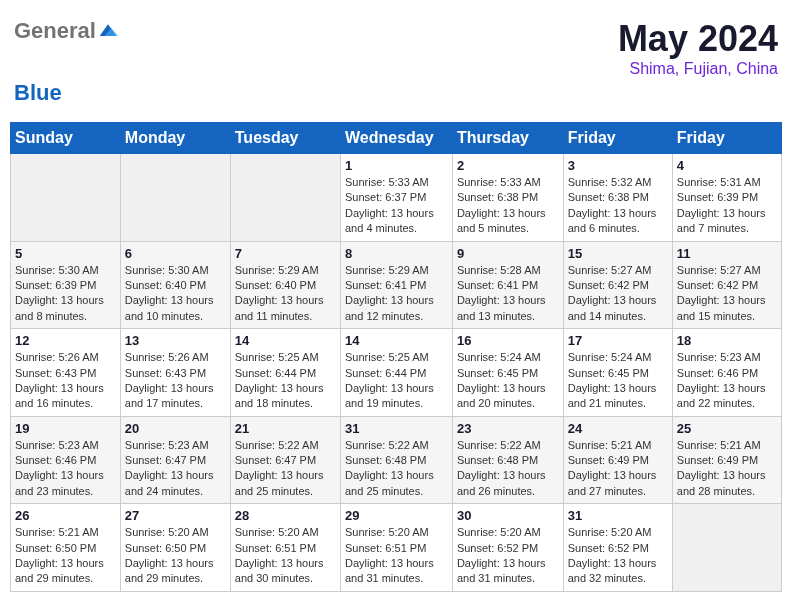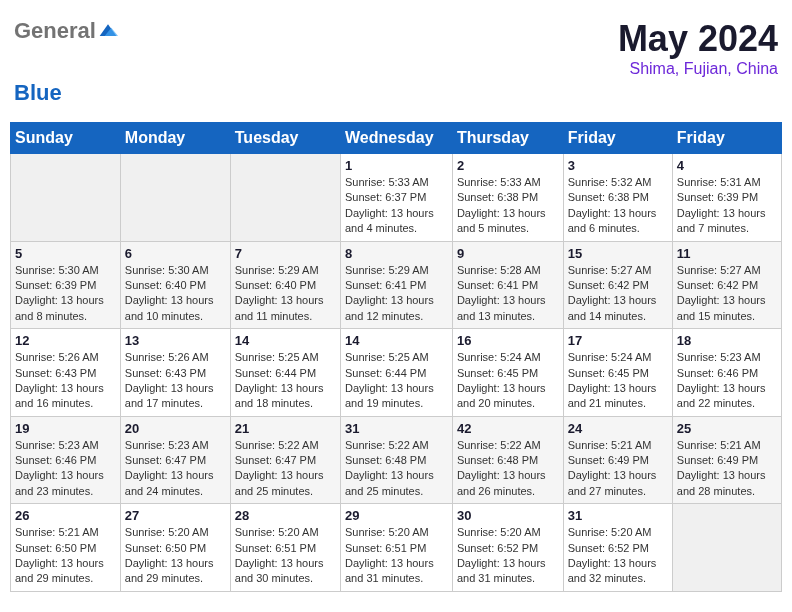--- a/index.html
+++ b/index.html
@@ -220,21 +220,21 @@
         </td>
         <td>
           <span class="day-num">21</span>
           <div class="day-info">Sunrise: 5:22 AM<br>Sunset: 6:47 PM<br>Daylight: 13 hours and 25 minutes.</div>
         </td>
         <td>
           <span class="day-num">31</span>
           <div class="day-info">Sunrise: 5:22 AM<br>Sunset: 6:48 PM<br>Daylight: 13 hours and 25 minutes.</div>
         </td>
         <td>
-          <span class="day-num">42</span>
+          <span class="day-num">23</span>
           <div class="day-info">Sunrise: 5:22 AM<br>Sunset: 6:48 PM<br>Daylight: 13 hours and 26 minutes.</div>
         </td>
         <td>
           <span class="day-num">24</span>
           <div class="day-info">Sunrise: 5:21 AM<br>Sunset: 6:49 PM<br>Daylight: 13 hours and 27 minutes.</div>
         </td>
         <td>
           <span class="day-num">25</span>
           <div class="day-info">Sunrise: 5:21 AM<br>Sunset: 6:49 PM<br>Daylight: 13 hours and 28 minutes.</div>
         </td>

